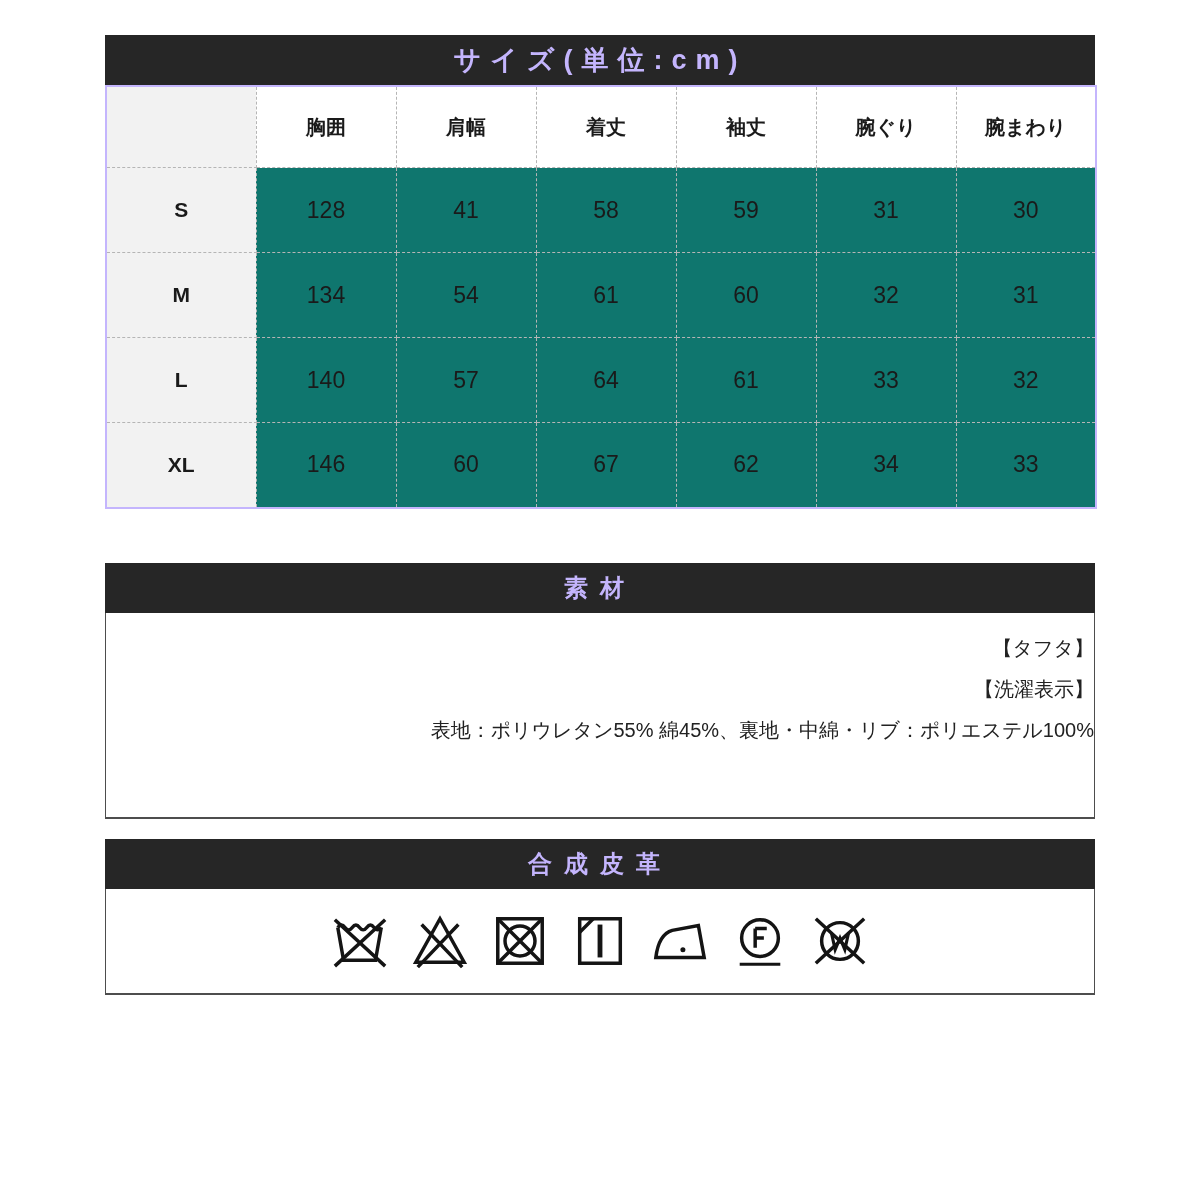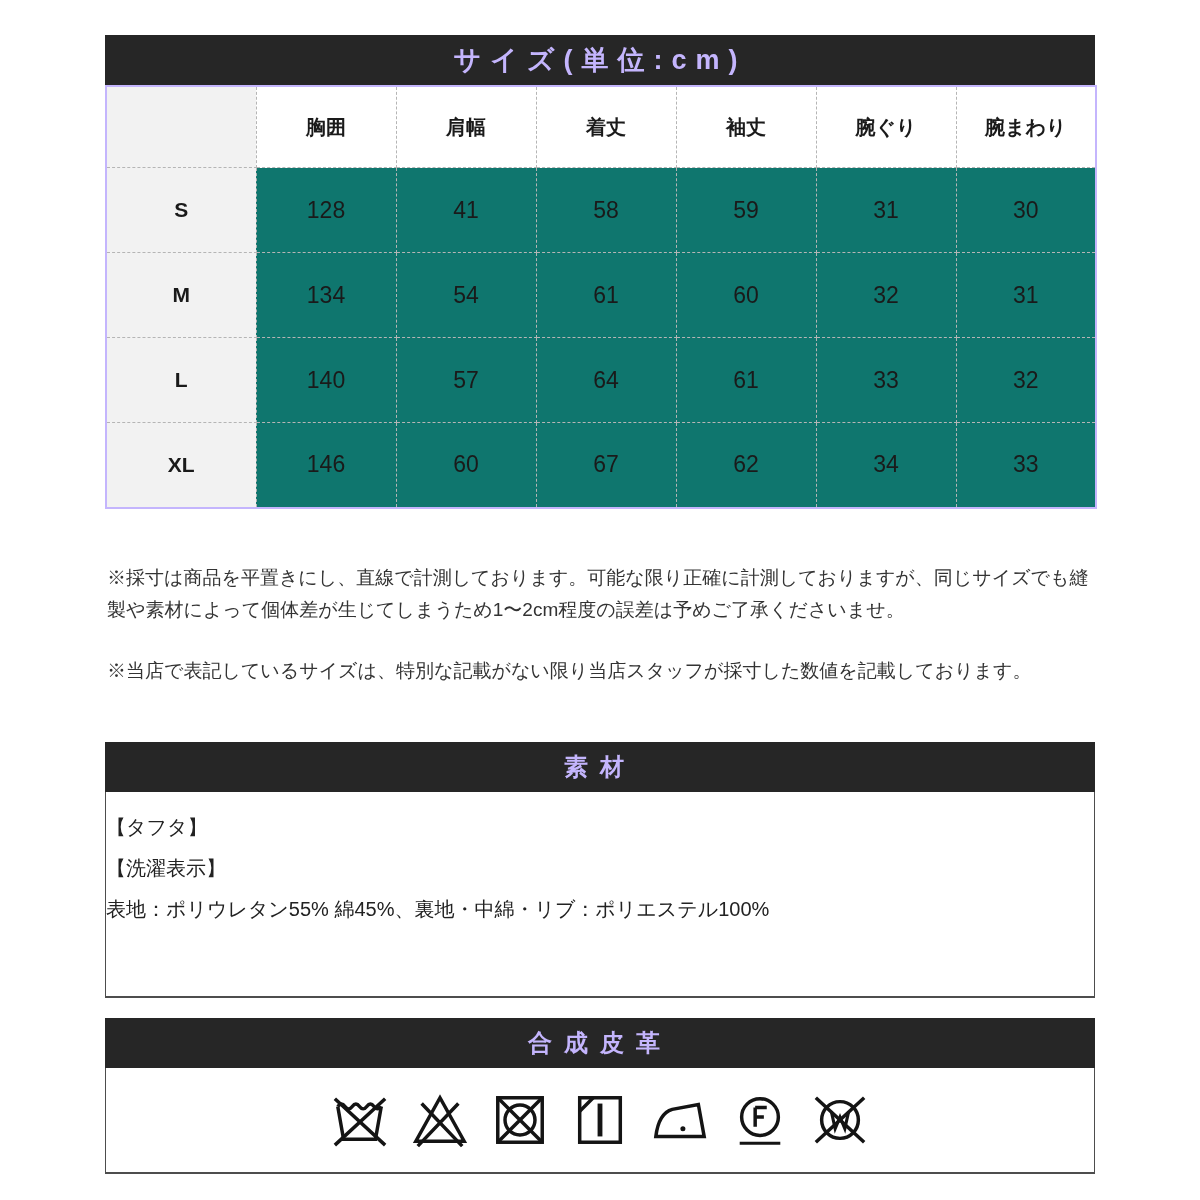--- a/index.html
+++ b/index.html
@@ -59,21 +59,21 @@
   .material-band { margin-top: 54px; }
   .section-body {
     border: 1px solid #4d4d4d;
     border-top: none;
     border-bottom-width: 2px;
     background: #ffffff;
     box-sizing: border-box;
   }
   .material-body {
     height: 206px;
-    text-align: left;
+    text-align: right;
     padding-top: 21px;
     font-size: 20px;
     color: #222222;
   }
   .material-body p { margin: 0 0 13px 0; line-height: 1.4; }
 
   .laundry-band { margin-top: 20px; }
   .laundry-body {
     height: 106px;
     display: flex;
@@ -147,24 +147,20 @@
         <td>146</td>
         <td>60</td>
         <td>67</td>
         <td>62</td>
         <td>34</td>
         <td>33</td>
       </tr>
     </tbody>
   </table>
 
-  <div class="notes">
-    <p class="note">※採寸は商品を平置きにし、直線で計測しております。可能な限り正確に計測しておりますが、同じサイズでも縫製や素材によって個体差が生じてしまうため1〜2cm程度の誤差は予めご了承くださいませ。</p>
-    <p class="note">※当店で表記しているサイズは、特別な記載がない限り当店スタッフが採寸した数値を記載しております。</p>
-  </div>
 
   <div class="band band-sub material-band">
     <span>素材</span>
   </div>
   <div class="section-body material-body">
     <p>【タフタ】</p>
     <p>【洗濯表示】</p>
     <p>表地：ポリウレタン55% 綿45%、裏地・中綿・リブ：ポリエステル100%</p>
   </div>
 

